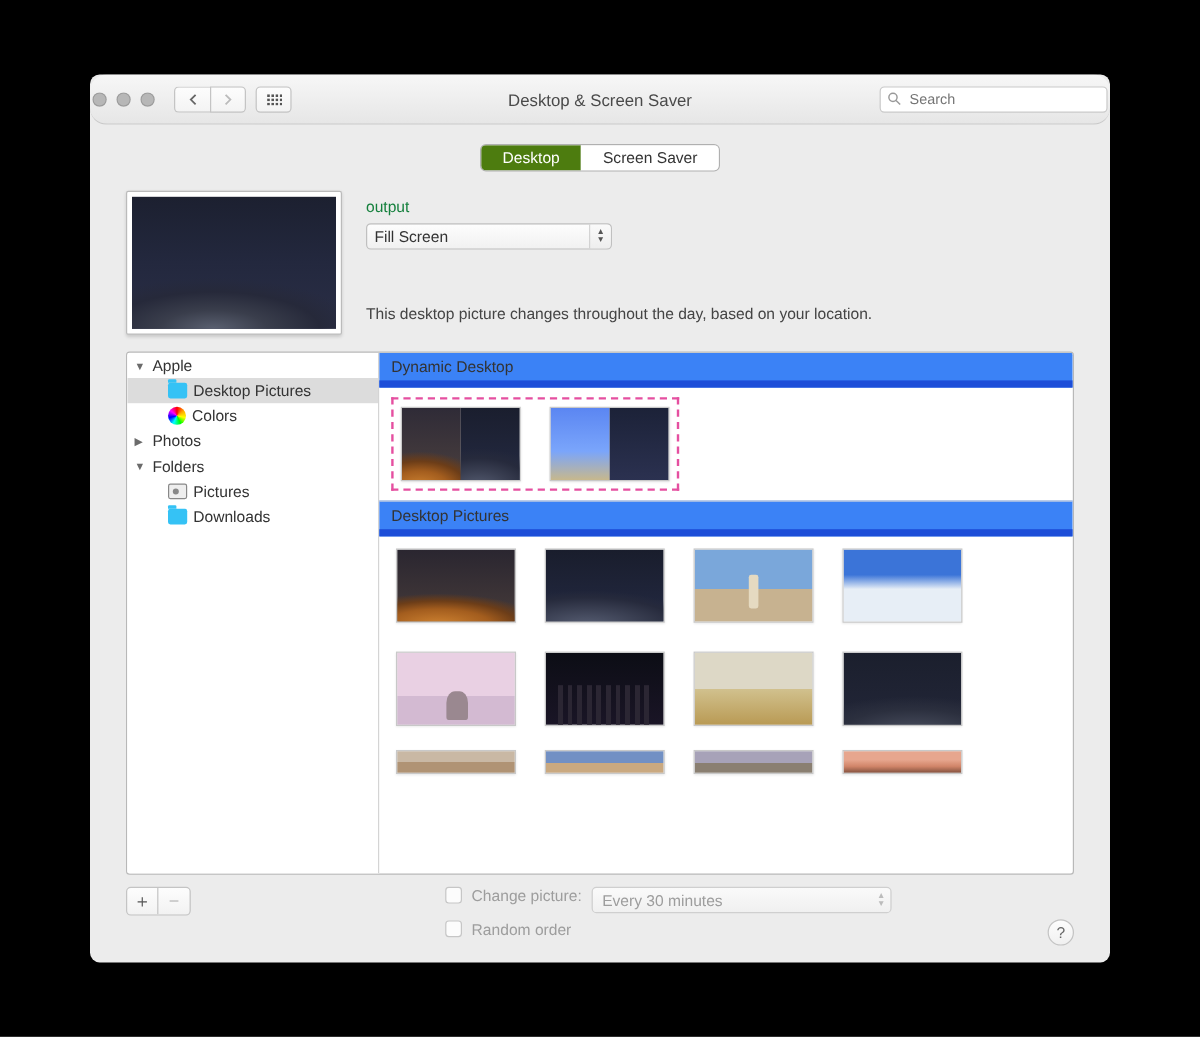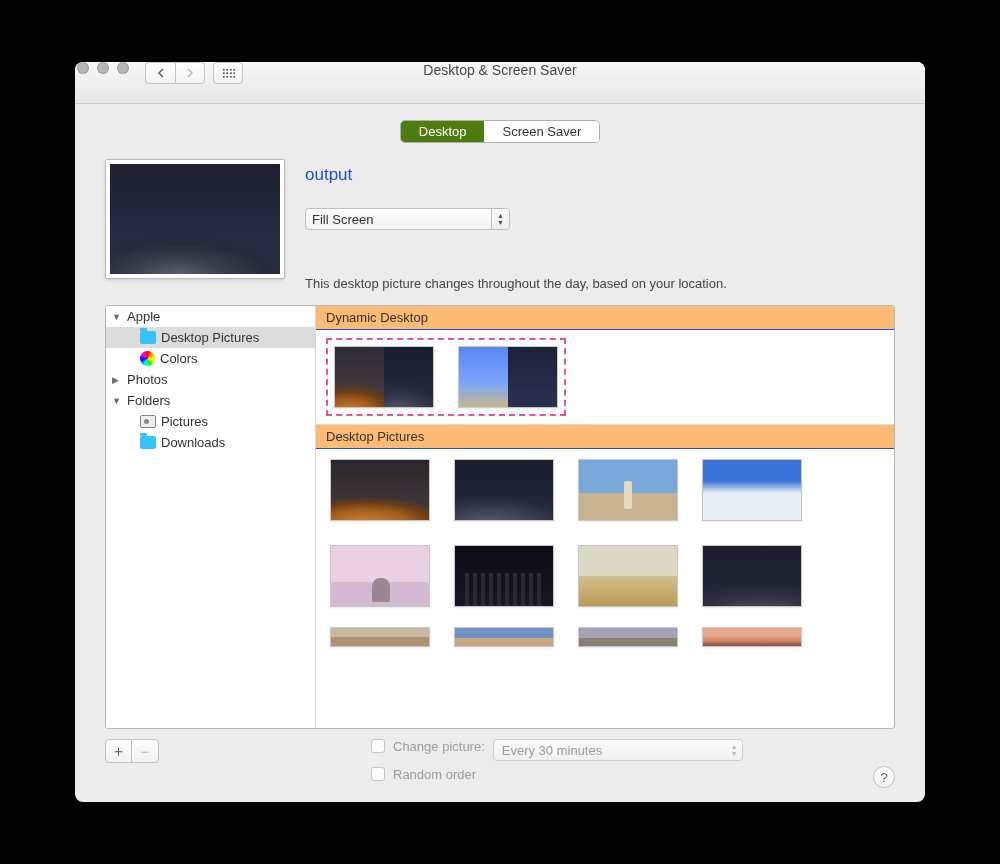--- a/index.html
+++ b/index.html
@@ -23,22 +23,24 @@
     display: flex;
     flex-direction: column;
     overflow: hidden;
   }
   
   .titlebar {
     height: 42px;
     background: linear-gradient(#f7f7f7, #e6e6e6);
     border-bottom: 1px solid #c8c8c8;
     display: flex;
+    align-items: center;
     padding: 0 2px;
     position: relative;
+    border-radius: 14px;
   }
   .traffic { display: flex; gap: 8px; }
   .traffic span {
     width: 12px; height: 12px; border-radius: 50%;
     background: #b7b7b7; border: 0.5px solid rgba(0,0,0,0.15);
   }
   .navbtns { display: flex; margin-left: 16px; }
   .navbtn {
     width: 30px; height: 22px;
     background: linear-gradient(#fdfdfd,#f3f3f3);
@@ -124,21 +126,21 @@
     border-radius: 2px;
     box-shadow: 0 1px 3px rgba(0,0,0,0.15);
   }
   .preview-img {
     width: 100%; height: 100%;
     background:
       radial-gradient(ellipse 130% 70% at 40% 100%, #5a6070 0%, #3a3e4c 20%, #26293a 40%, transparent 55%),
       linear-gradient(#1c2030, #23283e 50%, #2a2e46);
   }
   .preview-info { flex: 1; padding-top: 6px; }
-  .preview-info .lbl { font-size: 17px; color: #1d4ed8; margin-bottom: 23px; }
+  .preview-info .lbl { font-size: 13px; color: #15803d; margin-bottom: 6px; }
   .fillselect {
     width: 205px; height: 22px;
     background: linear-gradient(#fdfdfd,#f1f1f1);
     border: 1px solid #c0c0c0;
     border-radius: 4px;
     display: flex; align-items: center;
     padding: 0 6px;
     font-size: 13px;
     position: relative;
     margin-bottom: 10px;
@@ -198,22 +200,22 @@
     width:16px; height:13px; border:1px solid #888; border-radius:2px;
     background: #eee;
     position:relative;
   }
   .picico::after { content:''; position:absolute; top:3px; left:3px; width:5px; height:5px; border-radius:50%; background:#888; }
   .gallery {
     flex: 1;
     overflow-y: auto;
   }
   .section-head {
-    background: #fdba74;
-    border-bottom: 1px solid #1d4ed8;
+    background: #3b82f6;
+    border-bottom: 6px solid #1d4ed8;
     padding: 4px 10px;
     font-size: 13px;
     color: #333;
   }
   .section-head:not(:first-child){ border-top:1px solid #dcdcdc; }
   .thumbs {
     display: flex; flex-wrap: wrap;
     gap: 24px;
     padding: 10px 14px;
   }
@@ -339,20 +341,27 @@
       <div class="navbtn">
         <svg width="8" height="10" viewBox="0 0 8 10">
             <path d="M2 1 L6 5 L2 9" stroke="#bbb" stroke-width="1.5" fill="none"></path>
           </svg>
       </div>
     </div>
     <div class="gridbtn">
       <div class="grid-icon"></div>
     </div>
     <div class="title">Desktop &amp; Screen Saver</div>
+    <div class="searchwrap">
+      <svg class="mag" viewBox="0 0 14 14">
+          <circle cx="6" cy="6" r="4" stroke="#999" stroke-width="1.4" fill="none"></circle>
+          <line x1="9" y1="9" x2="13" y2="13" stroke="#999" stroke-width="1.4"></line>
+        </svg>
+      <input class="searchinput" placeholder="Search" style="">
+    </div>
   </div>
 
   <div class="tabsrow">
     <div class="segtabs">
       <div class="segtab active">Desktop</div>
       <div class="segtab">Screen Saver</div>
     </div>
   </div>
 
   <div class="content">

